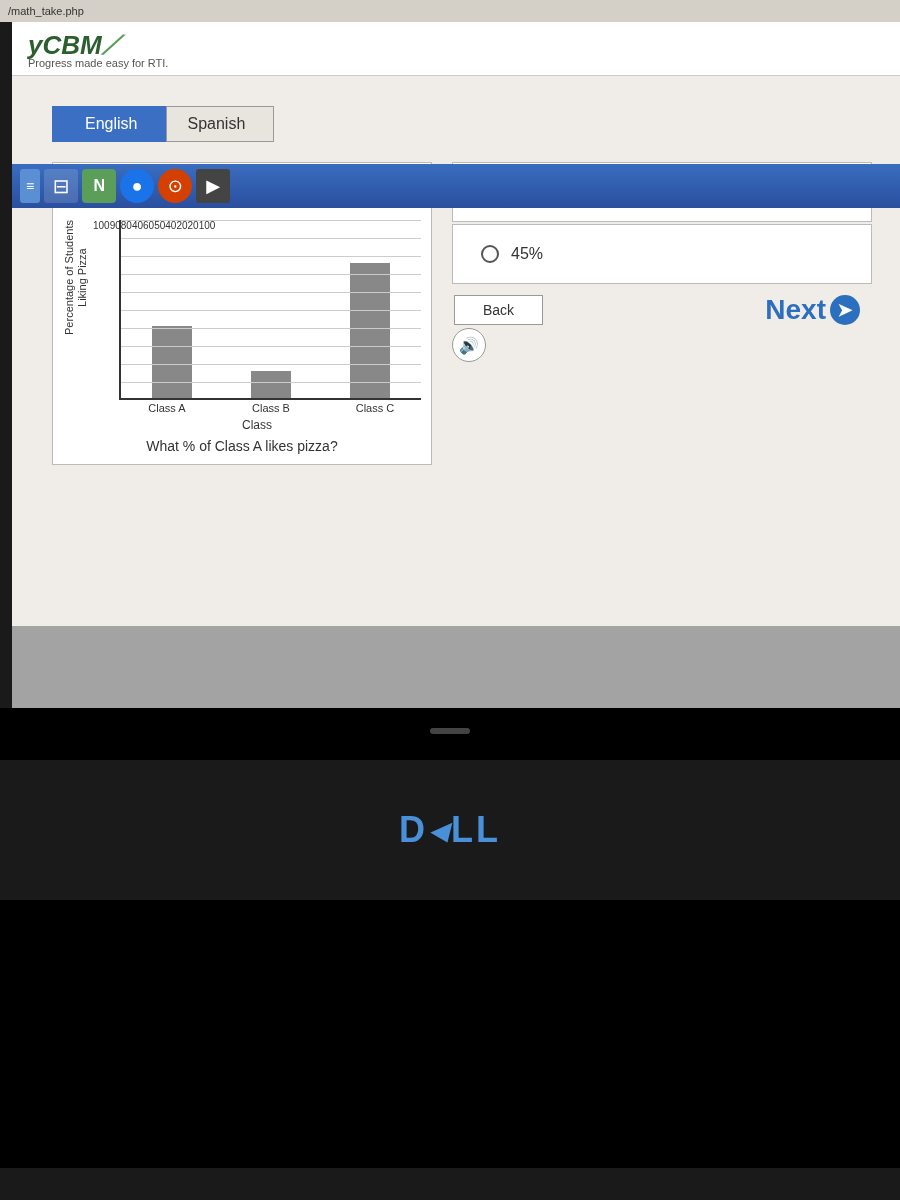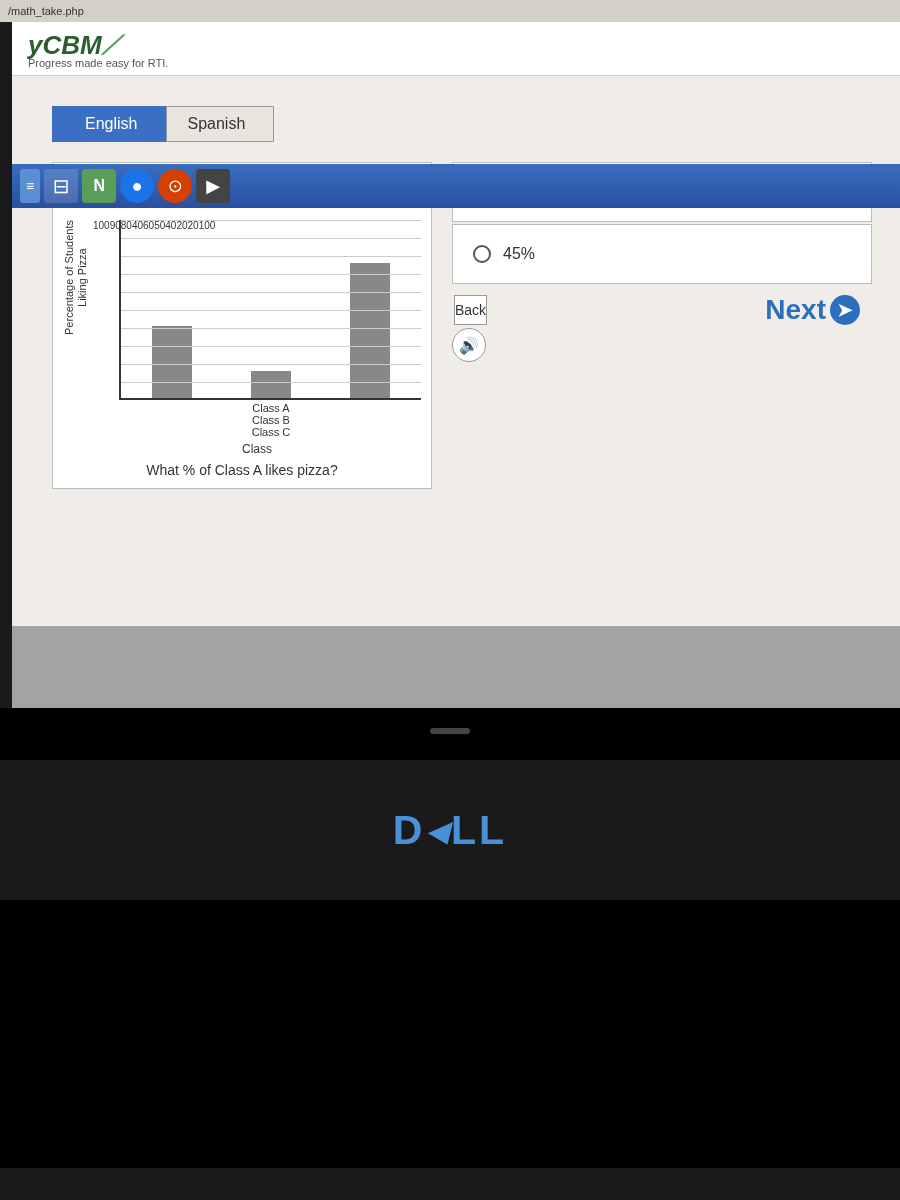--- a/index.html
+++ b/index.html
@@ -145,21 +145,21 @@
     .answer-panel {
       flex: 1;
       display: flex;
       flex-direction: column;
       gap: 2px;
     }
 
     .answer-option {
       background: white;
       border: 1px solid #bbb;
-      padding: 14px 20px;
+      padding: 14px 28px;
       display: flex;
       align-items: center;
       gap: 12px;
       cursor: pointer;
       min-height: 60px;
     }
 
     .radio-btn {
       width: 18px;
       height: 18px;
@@ -182,21 +182,21 @@
       display: flex;
       align-items: center;
       gap: 10px;
       margin-top: 8px;
       padding: 0 2px;
     }
 
     .back-btn {
       background: white;
       border: 1px solid #999;
-      padding: 6px 0;
+      padding: 6px 28px;
       font-size: 14px;
       cursor: pointer;
       color: #333;
     }
 
     .next-btn {
       background: transparent;
       border: none;
       font-size: 28px;
       font-weight: bold;
@@ -279,21 +279,21 @@
       width: 100%;
       height: 140px;
       background: #1a1a1a;
       display: flex;
       align-items: center;
       justify-content: center;
     }
 
     .dell-logo {
       color: #4a90d9;
-      font-size: 41px;
+      font-size: 36px;
       font-weight: bold;
       letter-spacing: 3px;
       text-align: center;
     }
 
     .dell-logo span {
       color: #4a90d9;
     }
 
     
@@ -391,21 +391,21 @@
                     <div style="background:#888; width:40px; height:27px;"></div>
                   </div>
 
                   <div style="display:flex; flex-direction:column; align-items:center; flex:1;">
                     <div style="background:#888; width:40px; height:135px;"></div>
                   </div>
                 </div>
               </div>
             </div>
 
-            <div style="display:flex; padding-left:28px; gap:0; margin-top:2px;flex-direction:column;">
+            <div style="display:flex; padding-left:28px; gap:12px; margin-top:2px;">
               <div style="flex:1; text-align:center; font-size:11px; color:#333;">Class A</div>
               <div style="flex:1; text-align:center; font-size:11px; color:#333;">Class B</div>
               <div style="flex:1; text-align:center; font-size:11px; color:#333;">Class C</div>
             </div>
 
             <div class="x-axis-label">Class</div>
           </div>
         </div>
 
         <div class="question-text">What % of Class A likes pizza?</div>

